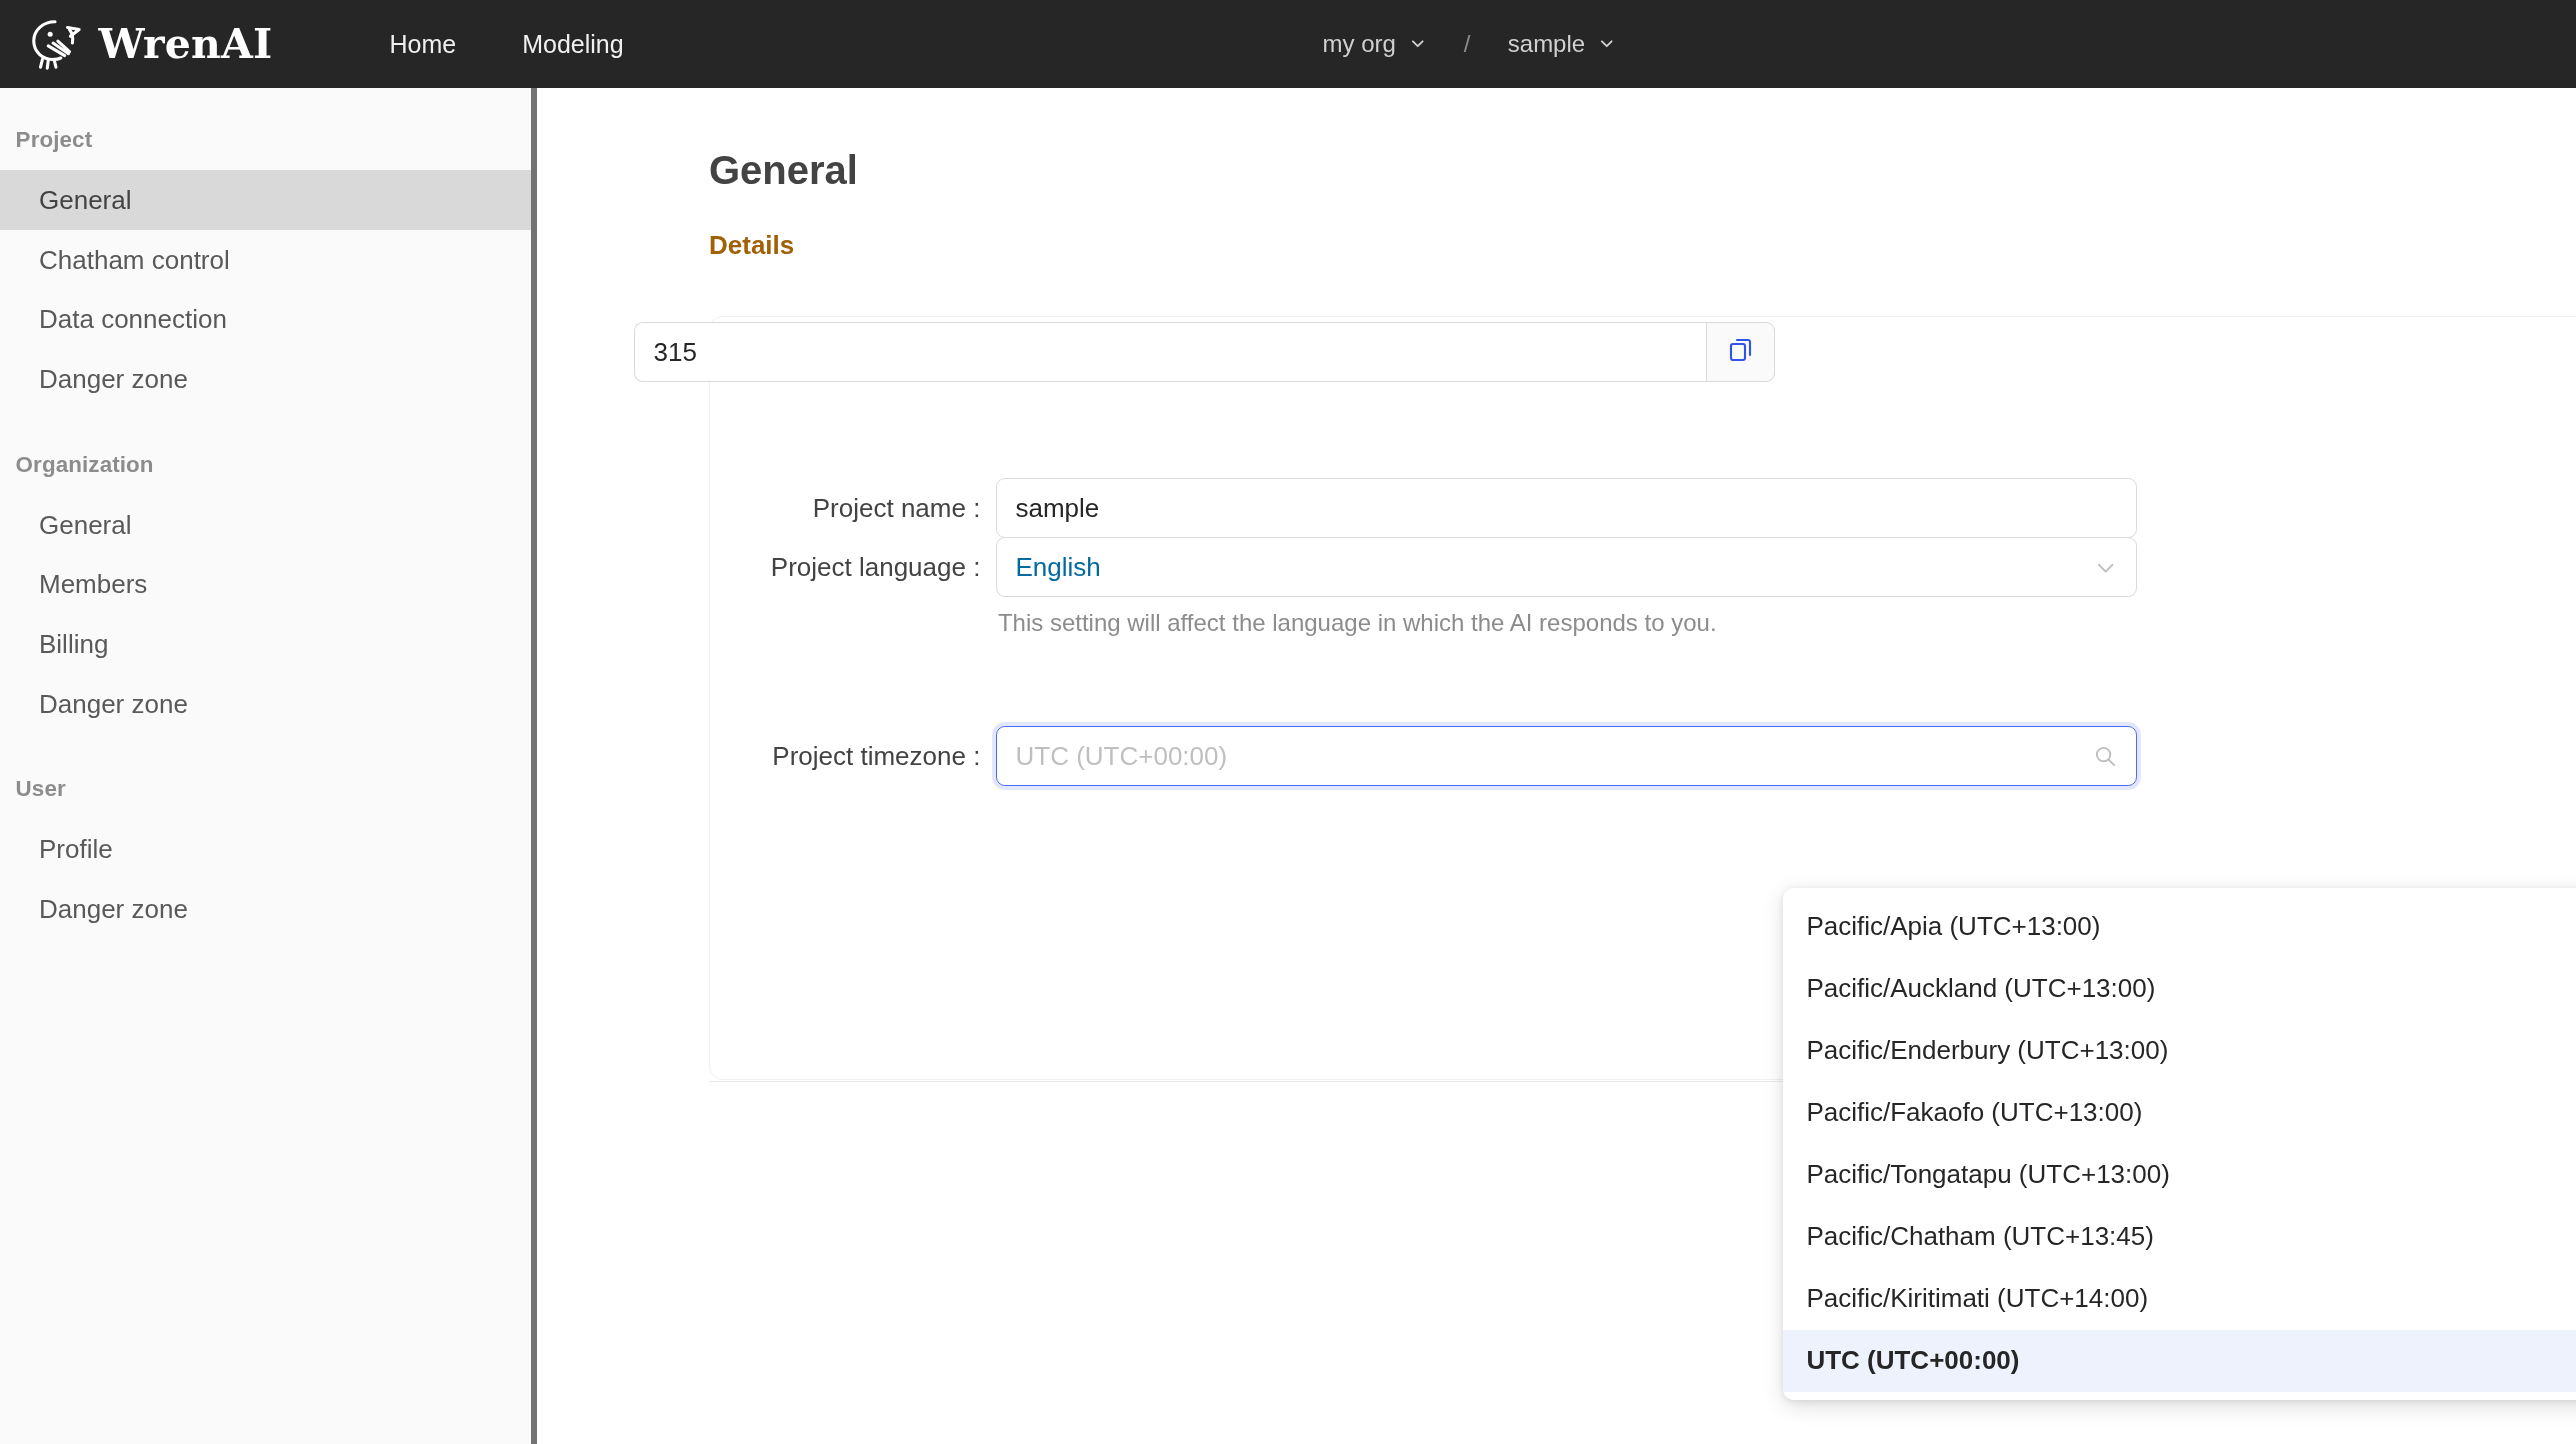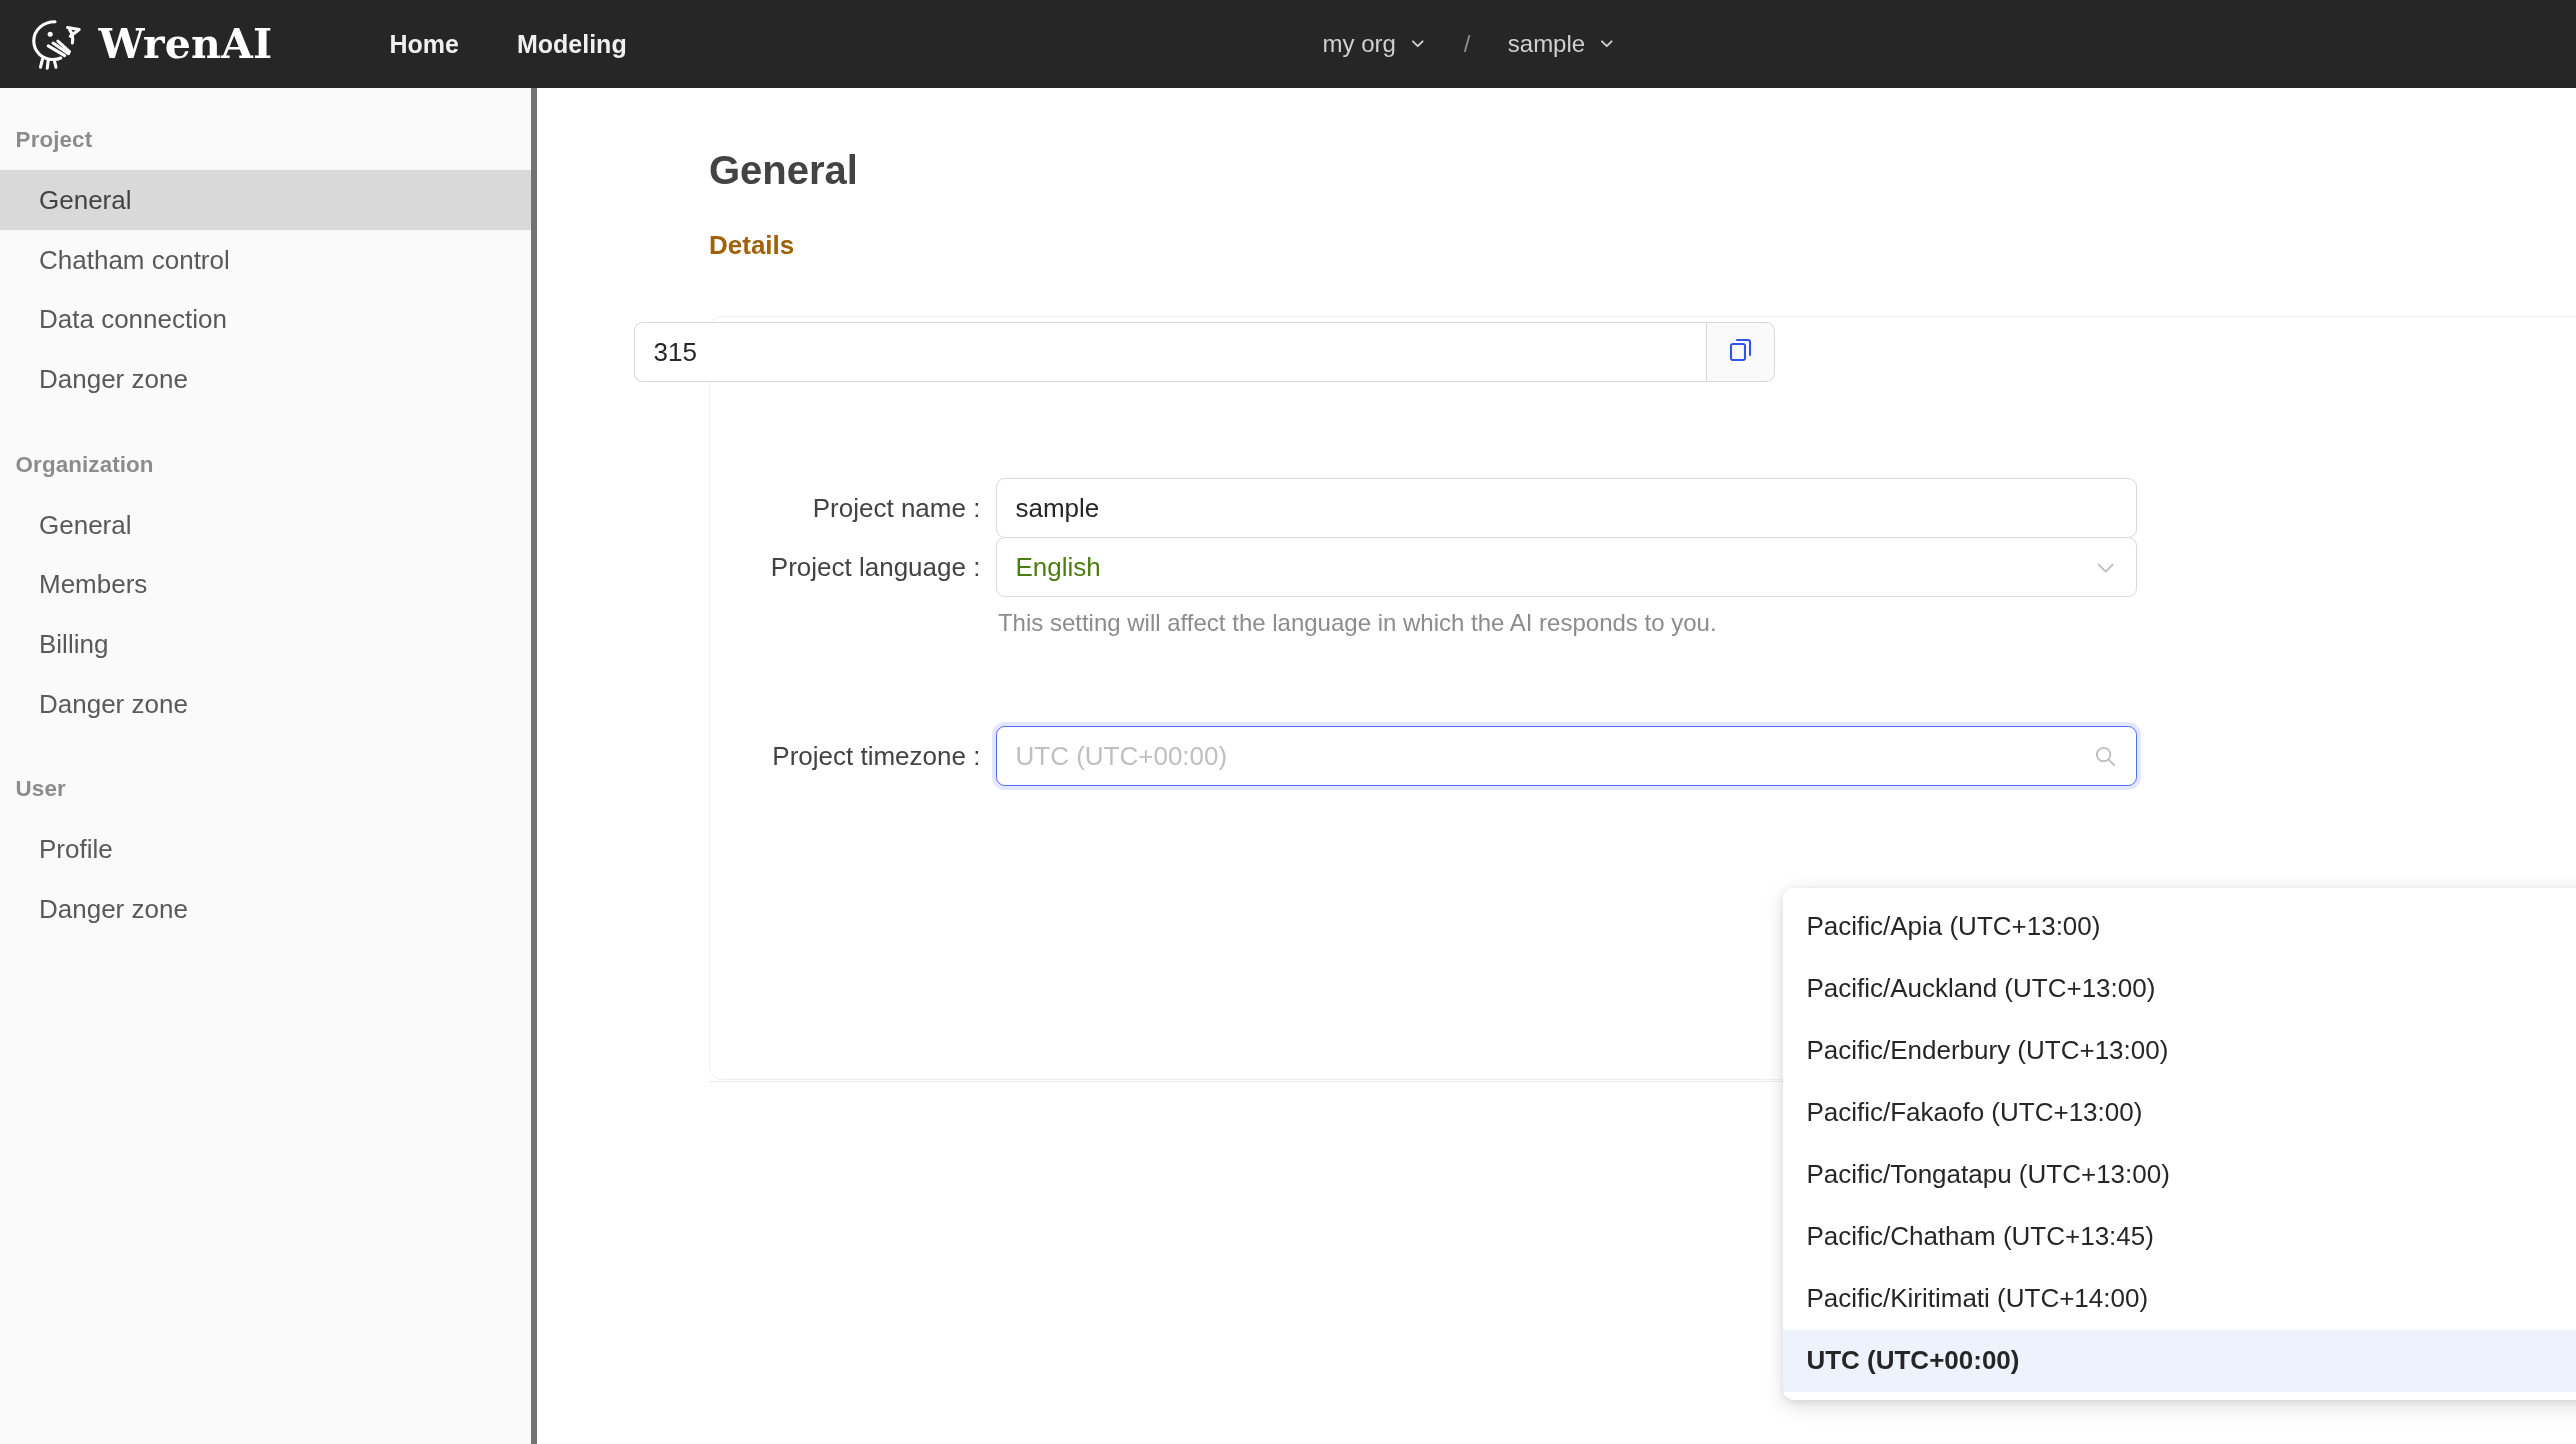--- a/index.html
+++ b/index.html
@@ -17,21 +17,21 @@
     width: 2576px; height: 88px;
     background: #262626;
     display: flex; align-items: center;
   }
   .brand { display: flex; align-items: center; margin-left: 25px; gap: 13.6px; }
   .brand-logo { width: 60px; height: 56px; display: block; }
   .brand-name {
     color: #ffffff; font-size: 41px; font-weight: 700;
     letter-spacing: 0.2px; font-family: "DejaVu Serif", serif;
   }
-  .nav { display: flex; align-items: center; margin-left: 90px; gap: 4px; font-weight: bold; }
+  .nav { display: flex; align-items: center; margin-left: 90px; gap: 12px; }
   .nav-item {
     color: #f0f0f0; font-size: 25px; padding: 0 27px;
     line-height: 88px; cursor: pointer; white-space: nowrap;
   }
 
   .org-group {
     position: absolute; left: 1309px; top: 0; height: 88px;
     display: flex; align-items: center; gap: 20px;
   }
   .org-chip {
@@ -112,21 +112,21 @@
     border: 1px solid #d9d9d9; border-radius: 0 8.8px 8.8px 0;
     background: #fafafa; display: flex; align-items: center; justify-content: center;
     cursor: pointer;
   }
   .row-flex { display: flex; border-radius: 24px; }
 
   .select {
     width: 1141px; height: 60px;
     border: 1px solid #d9d9d9; border-radius: 8.8px;
     background: #ffffff; display: flex; align-items: center;
-    padding: 0 18.5px; font-size: 26px; color: #4d7c0f;
+    padding: 0 18.5px; font-size: 26px; color: #0369a1;
     justify-content: space-between; cursor: pointer;
   }
   .select .chev-dn { color: #bfbfbf; width: 23.4px; height: 23.4px; }
   .hint { margin-top: 11.7px; font-size: 24px; color: #8c8c8c; padding-left: 1.9px; }
 
   .search-select {
     width: 1141px; height: 60px;
     border: 1px solid #4a6cf7; border-radius: 8.8px;
     background: #ffffff; display: flex; align-items: center;
     padding: 0 18.5px; font-size: 26px; color: #bfbfbf;

